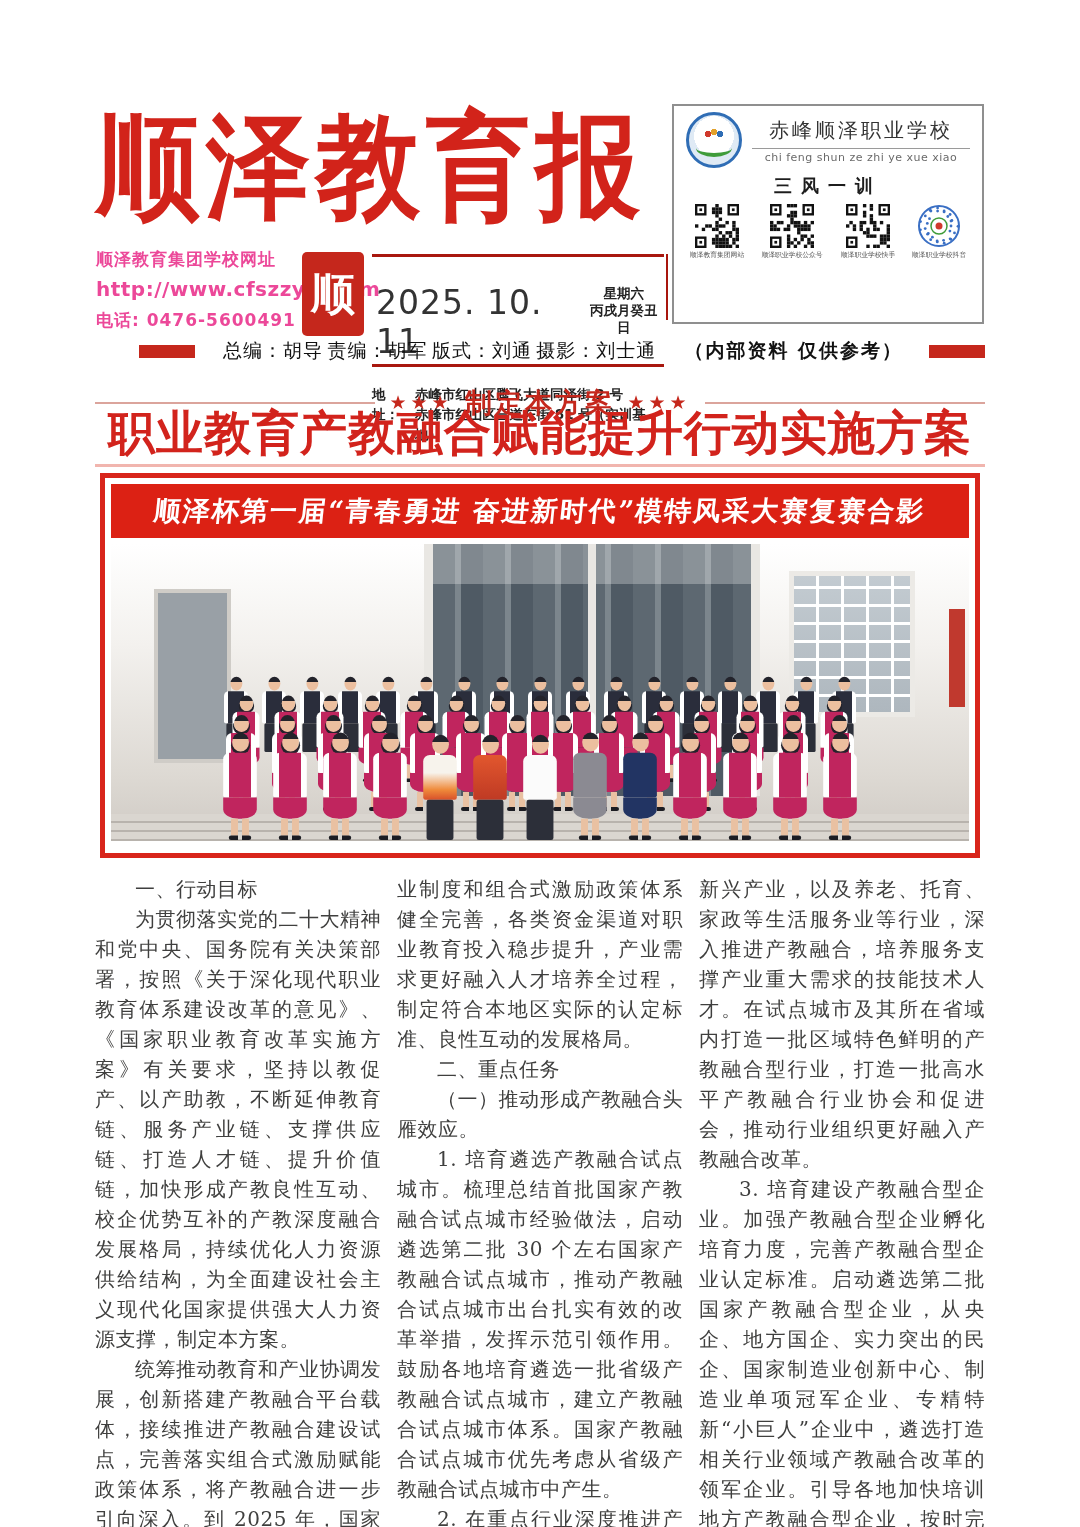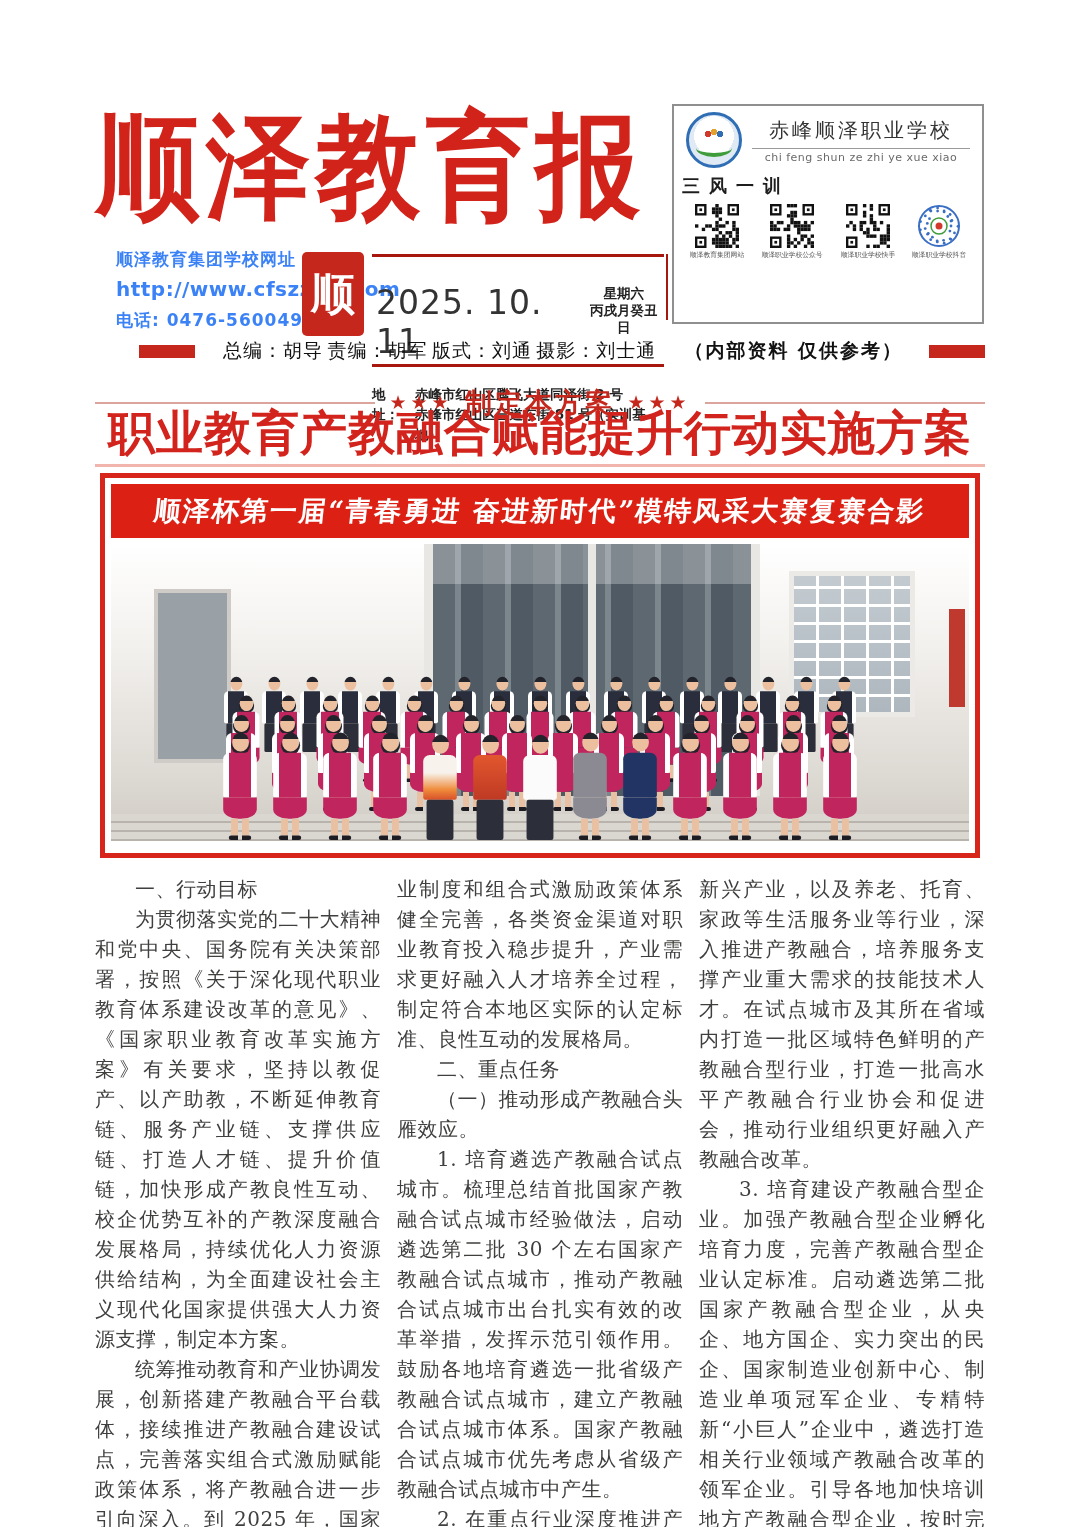--- a/index.html
+++ b/index.html
@@ -3,21 +3,21 @@
 <meta charset="utf-8">
 <style>
   html,body{margin:0;padding:0;background:#ffffff;}
   .page{position:relative;width:1080px;height:1527px;background:#fff;overflow:hidden;
         font-family:"DejaVu Sans",sans-serif;color:#222;}
 
   
   .mast-title{position:absolute;left:96px;top:92px;margin:0;
     font-family:"DejaVu Serif",serif;font-weight:900;color:#d2231a;
     font-size:104px;line-height:1.3;letter-spacing:6px;transform:scaleY(1.1);transform-origin:top left;}
-  .mast-left{position:absolute;left:116px;top:248px;font-weight:bold;color:#3b82f6;}
+  .mast-left{position:absolute;left:96px;top:248px;font-weight:bold;color:#ec4899;}
   .mast-left .lbl{font-size:17px;letter-spacing:1px;}
   .mast-left .url{font-size:20px;margin-top:6px;letter-spacing:.5px;}
   .mast-left .tel{font-size:17px;margin-top:8px;letter-spacing:1px;}
   .seal{position:absolute;left:302px;top:252px;width:62px;height:84px;background:#c5271c;
     border-radius:5px;display:flex;align-items:center;justify-content:center;}
   .seal span{color:#fff;font-family:"DejaVu Serif",serif;font-weight:bold;font-size:44px;}
   .date-block{position:absolute;left:372px;top:254px;width:292px;}
   .date-row{border-top:3px solid #a8170e;border-bottom:3px solid #a8170e;
     display:flex;align-items:center;justify-content:space-between;padding:2px 2px 3px 4px;}
   .date-big{font-size:33px;color:#333;letter-spacing:1px;margin-top:24px;}
@@ -35,21 +35,21 @@
     background:radial-gradient(circle at 50% 42%,#ffffff 0 52%,#dfeaf5 52% 100%);flex:0 0 auto;}
   .logo::before{content:"";position:absolute;left:7px;right:7px;bottom:8px;height:14px;
     border-radius:50%;border-bottom:4px solid #3f9c3a;}
   .logo::after{content:"";position:absolute;left:50%;top:14px;width:18px;height:10px;margin-left:-9px;
     background:radial-gradient(circle at 3px 5px,#d0392c 0 3px,transparent 3px),
                radial-gradient(circle at 9px 3px,#e2a12c 0 3px,transparent 3px),
                radial-gradient(circle at 15px 5px,#2f6db5 0 3px,transparent 3px);}
   .sb-name-wrap{flex:1;text-align:center;}
   .sb-name{font-size:20px;letter-spacing:3px;color:#333;border-bottom:1px solid #9a9a9a;padding-bottom:4px;}
   .sb-pinyin{font-size:11px;color:#6a6a6a;margin-top:2px;letter-spacing:.5px;}
-  .sb-motto-title{text-align:left;font-size:18px;font-weight:bold;letter-spacing:9px;
+  .sb-motto-title{text-align:center;font-size:18px;font-weight:bold;letter-spacing:9px;
     color:#1d1d1d;margin:6px 0 3px;}
   .sb-mottos{display:grid;grid-template-columns:repeat(4,1fr);text-align:center;}
   .m-label{font-size:16px;font-weight:bold;letter-spacing:4px;color:#111;}
   .m-line{font-size:13.5px;color:#333;letter-spacing:2.5px;line-height:19px;font-weight:500;}
   .sb-qrs{display:flex;justify-content:space-between;margin-top:6px;padding:0 3px;}
   .qr-cell{display:flex;flex-direction:column;align-items:center;gap:1px;}
   .qr-box{width:44px;height:44px;}
   .qr-label{font-size:8px;color:#555;white-space:nowrap;transform:scale(.85);}
 
   

